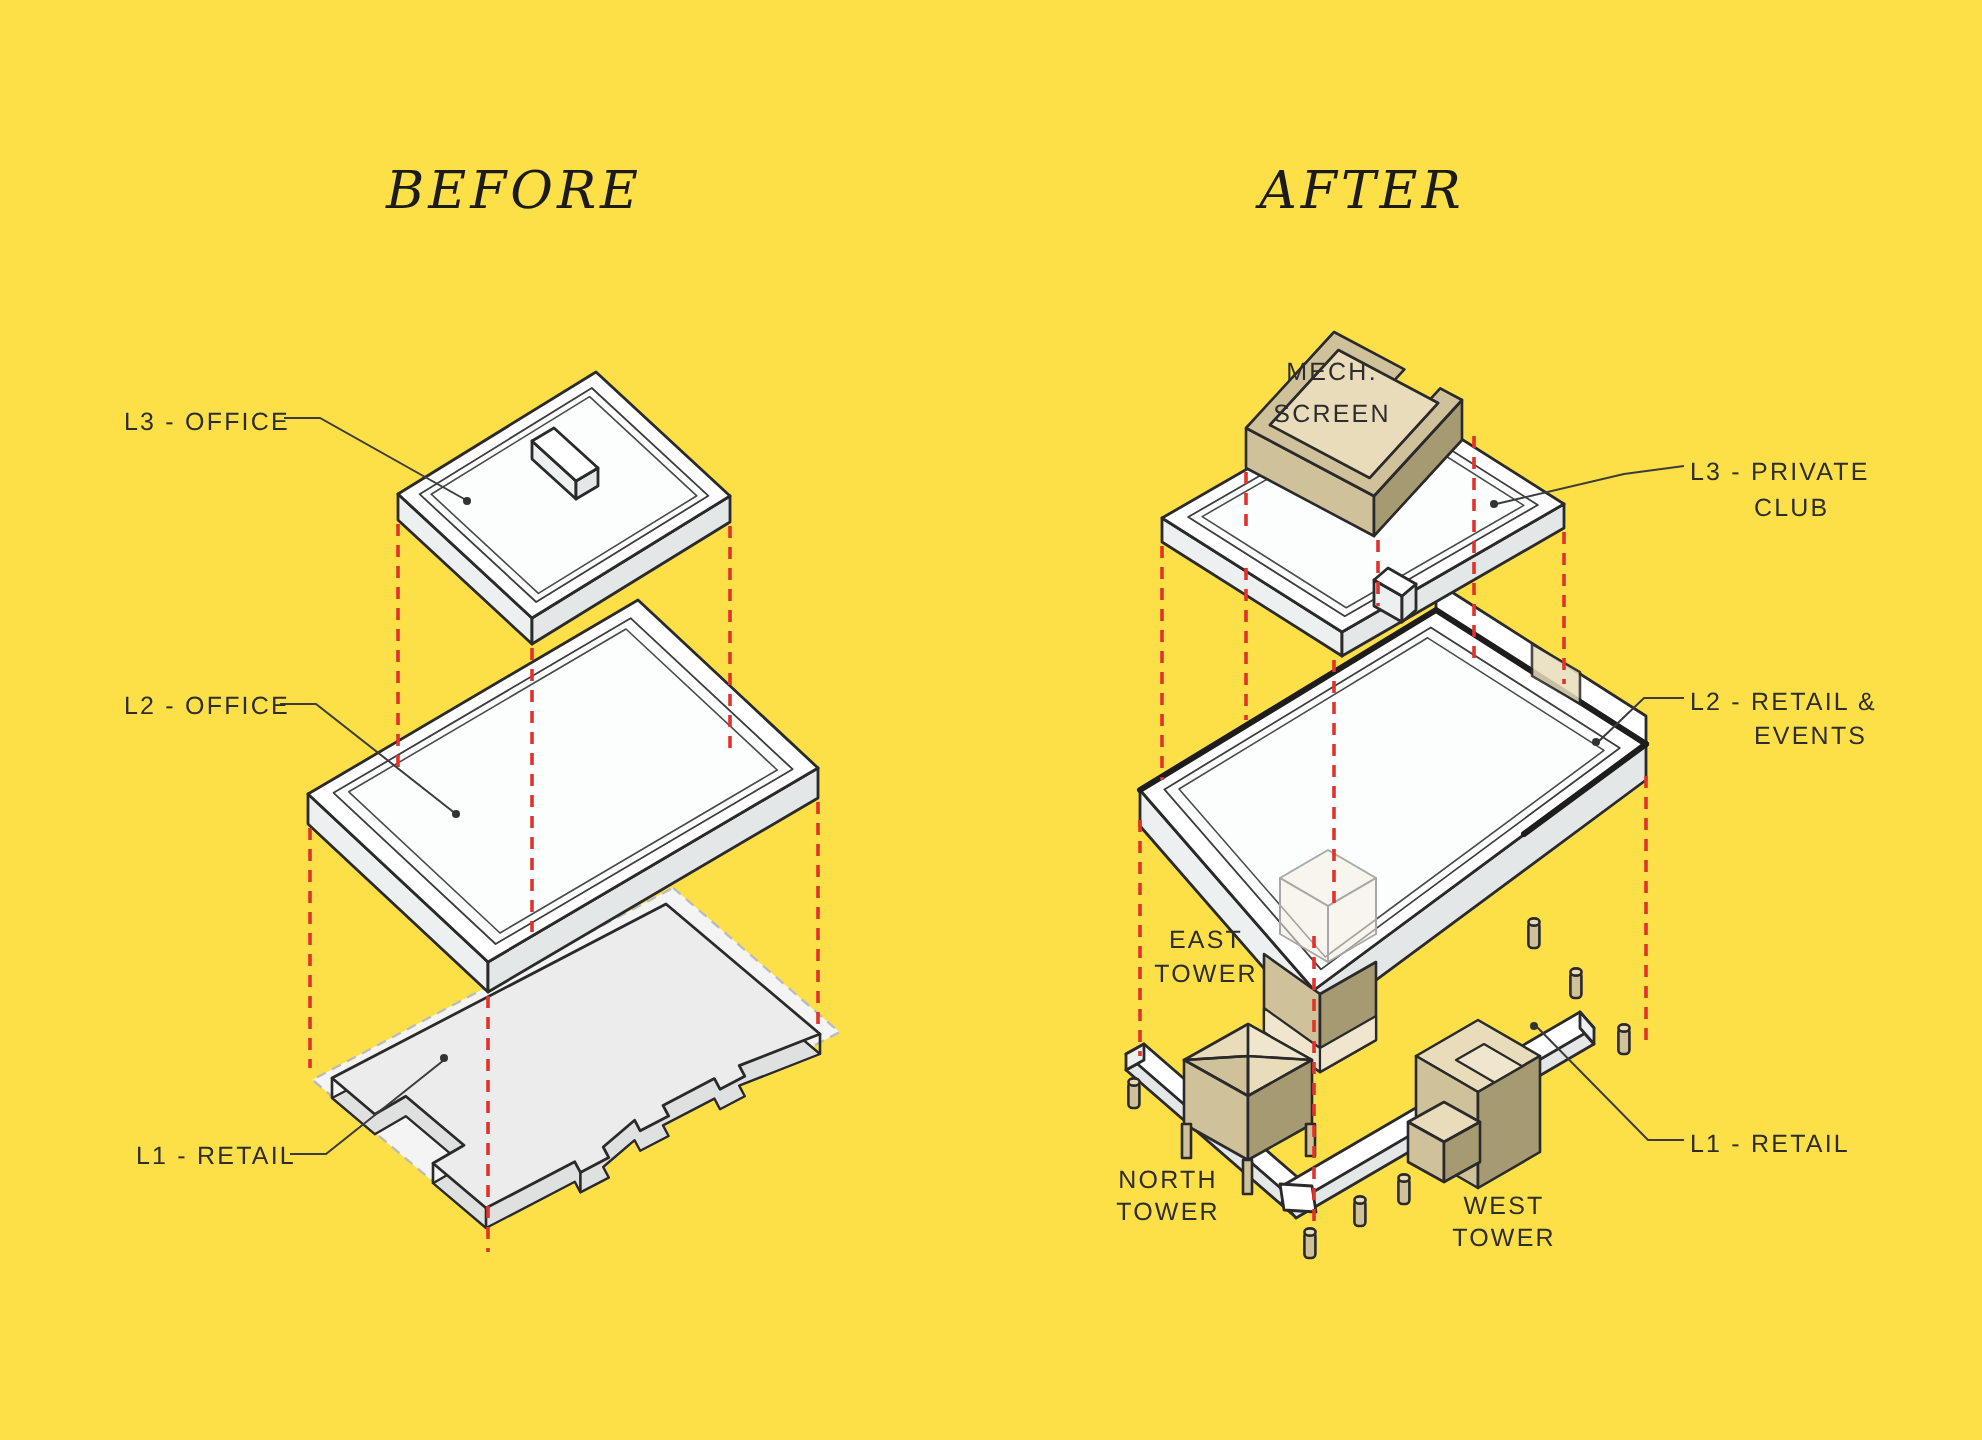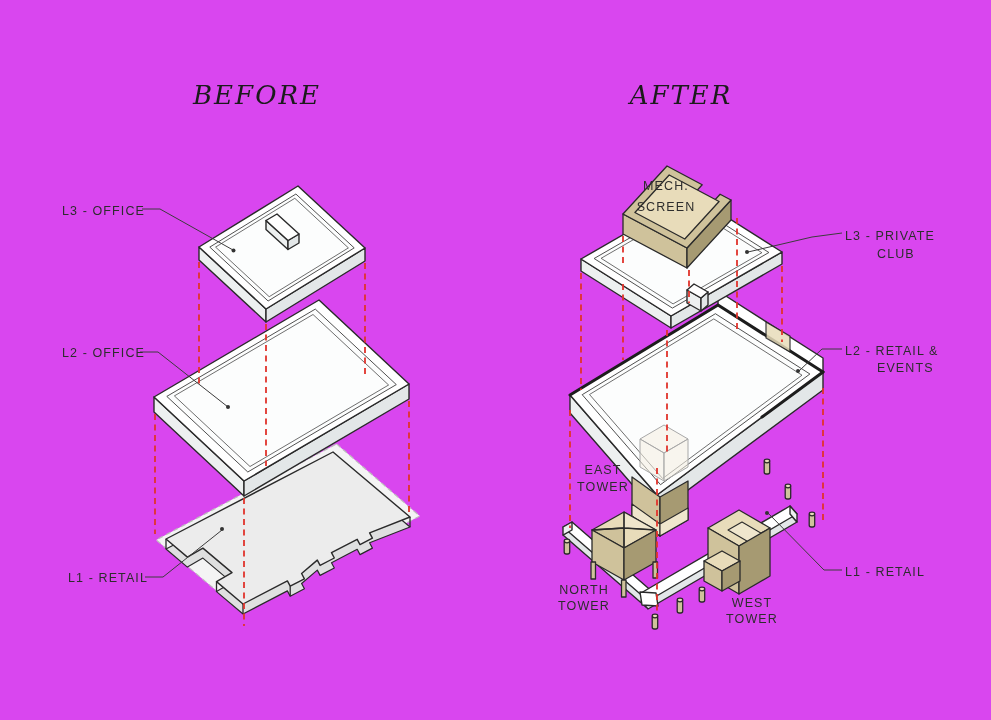--- a/index.html
+++ b/index.html
@@ -1,20 +1,20 @@
 <!DOCTYPE html>
 <html style="--c-red_dashed: #e0332c; --c-line: #2a2a2a; --c-tan_light: #e8dcba; --c-tan_mid: #cfc29b; --c-tan_dark: #a69a72;"><head>
 <meta charset="utf-8">
 <style>
   :root{
     --c-red_dashed:#e0332c; --c-line:#2a2a2a;
     --c-tan_light:#e8dcba; --c-tan_mid:#cfc29b; --c-tan_dark:#a69a72;
   }
   html,body{margin:0;padding:0;background:#fff;}
-  #canvas{position:relative;width:991px;height:720px;background:#d946ef;overflow:hidden;
+  #canvas{position:relative;width:991px;height:720px;background:#fde047;overflow:hidden;
           font-family:"Liberation Sans",sans-serif;}
   svg{position:absolute;left:0;top:0;}
   .edge{fill:none;stroke:var(--c-line,#2a2a2a);stroke-width:1.3;stroke-linejoin:round;}
   .fw{fill:#ffffff;stroke:var(--c-line);stroke-width:1.4;stroke-linejoin:round;}
   .fs1{fill:#edf0f0;stroke:var(--c-line);stroke-width:1.4;stroke-linejoin:round;}
   .fs2{fill:#e3e7e8;stroke:var(--c-line);stroke-width:1.4;stroke-linejoin:round;}
   .inner{fill:#fcfdfd;stroke:#3d3d3d;stroke-width:0.9;stroke-linejoin:round;}
   .inner2{fill:none;stroke:#4a4a4a;stroke-width:0.8;stroke-linejoin:round;}
   .plate{fill:#ececec;stroke:var(--c-line);stroke-width:1.4;stroke-linejoin:round;}
   .plateb{fill:#dfe0e0;stroke:var(--c-line);stroke-width:1.2;stroke-linejoin:round;}

